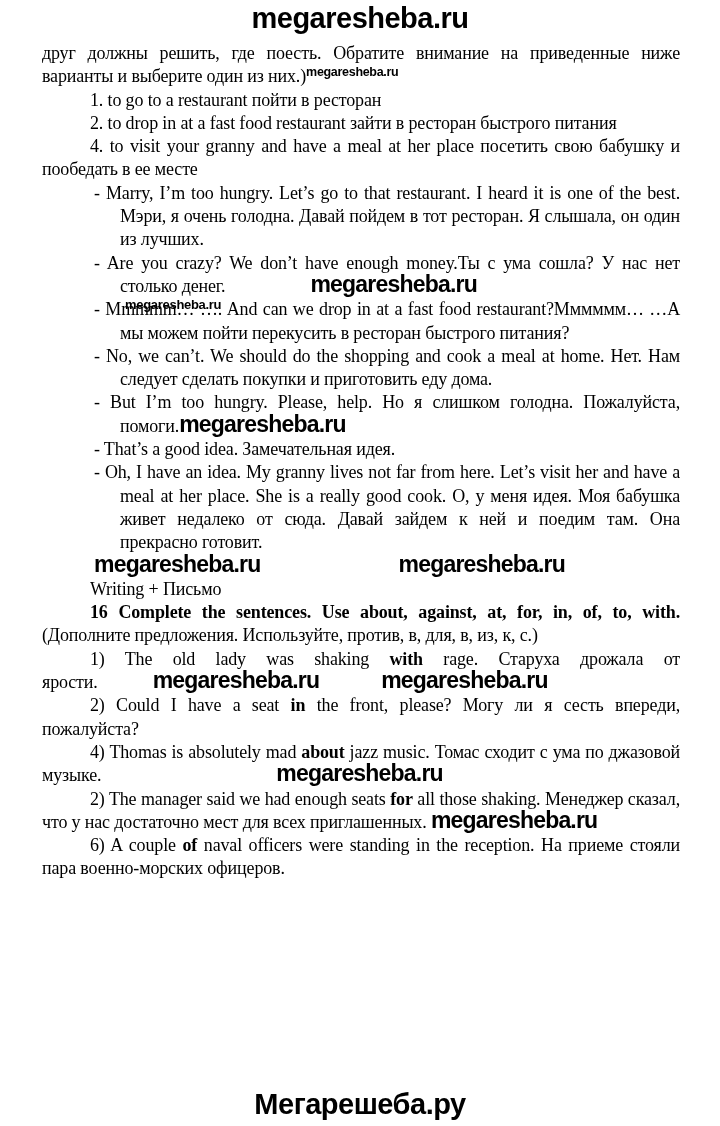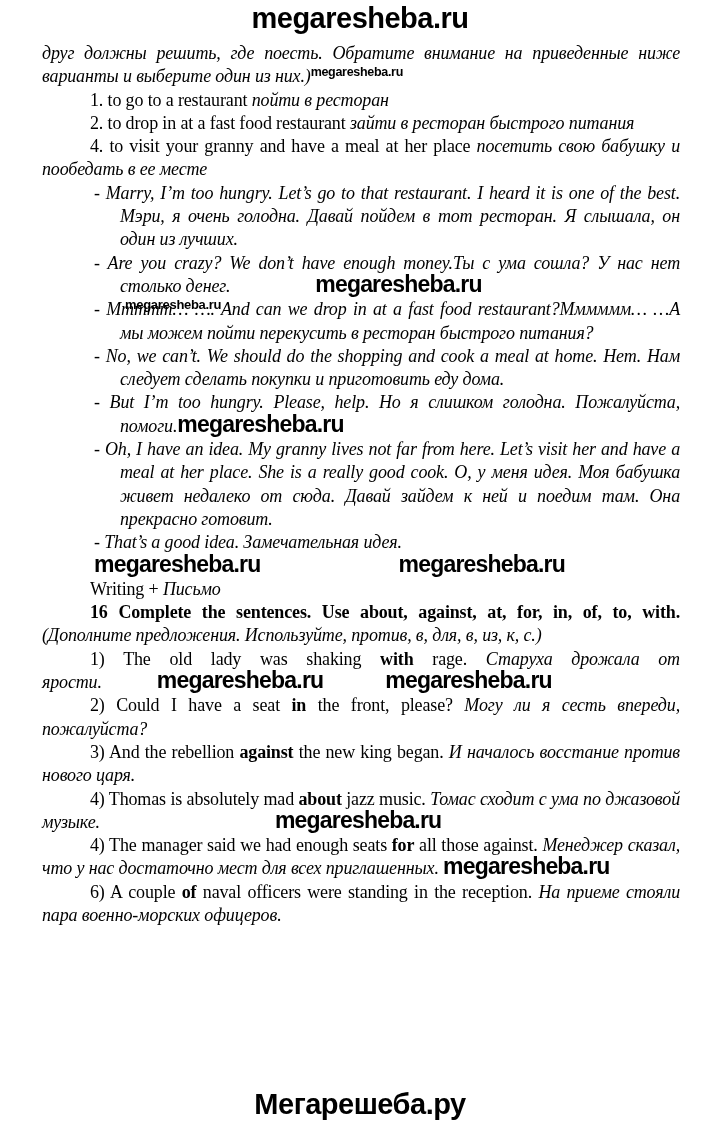--- a/index.html
+++ b/index.html
@@ -20,21 +20,21 @@
   p{margin:0;text-align:justify;letter-spacing:-0.15px;}
   p.intro{}
   p.item{text-indent:48px;}
   p.plain{text-indent:48px;}
   p.task{text-indent:48px;}
   p.num{text-indent:48px;}
   p.dialog{padding-left:78px;text-indent:-26px;}
   p.wmrow{text-align:left;text-indent:0;}
   p.wmtiny{height:0;overflow:visible;position:relative;top:-6px;text-align:left;text-indent:0;}
   span.n{}
-  span.i{font-style:italic;}
+  span.i{}
   span.b{font-weight:bold;font-family:Liberation Serif, serif;}
   span.bu{font-weight:bold;}
   span.wm{
     font-family:"Liberation Sans","DejaVu Sans",sans-serif;
     font-weight:bold;font-size:23px;line-height:0;
     letter-spacing:-0.8px;white-space:nowrap;font-style:normal;
   }
   span.wms{
     font-family:"Liberation Sans","DejaVu Sans",sans-serif;
     font-weight:bold;font-size:12.5px;line-height:0;
@@ -60,26 +60,25 @@
     <p class="intro"><span class="i">друг должны решить, где поесть. Обратите внимание на приведенные ниже варианты и выберите один из них.)</span><span class="wms">megaresheba.ru</span></p>
     <p class="item"><span class="n">1. to go to a restaurant </span><span class="i">пойти в ресторан</span></p>
     <p class="item"><span class="n">2. to drop in at a fast food restaurant </span><span class="i">зайти в ресторан быстрого питания</span></p>
     <p class="item"><span class="n">4. to visit your granny and have a meal at her place </span><span class="i">посетить свою бабушку и пообедать в ее месте</span></p>
     <p class="dialog"><span class="i">- Marry, I’m too hungry. Let’s go to that restaurant. I heard it is one of the best. Мэри, я очень голодна. Давай пойдем в тот ресторан. Я слышала, он один из лучших.</span></p>
     <p class="dialog"><span class="i">- Are you crazy? We don’t have enough money.Ты с ума сошла? У нас нет столько денег.</span><span class="wm" style="margin-left: 85px;">megaresheba.ru</span></p>
     <p class="wmtiny"><span class="wmt">megaresheba.ru</span></p>
     <p class="dialog"><span class="i">- Mmmmm… …. And can we drop in at a fast food restaurant?Мммммм… …А мы можем пойти перекусить в ресторан быстрого питания?</span></p>
     <p class="dialog"><span class="i">- No, we can’t. We should do the shopping and cook a meal at home. Нет. Нам следует сделать покупки и приготовить еду дома.</span></p>
     <p class="dialog"><span class="i">- But I’m too hungry. Please, help. Но я слишком голодна. Пожалуйста, помоги.</span><span class="wm">megaresheba.ru</span></p>
+    <p class="dialog"><span class="i">- That’s a good idea. Замечательная идея.</span></p>
     <p class="dialog"><span class="i">- Oh, I have an idea. My granny lives not far from here. Let’s visit her and have a meal at her place. She is a really good cook. О, у меня идея. Моя бабушка живет недалеко от сюда. Давай зайдем к ней и поедим там. Она прекрасно готовит.</span></p>
-    <p class="dialog"><span class="i">- That’s a good idea. Замечательная идея.</span></p>
     <p class="wmrow"><span class="wm" style="margin-left: 52px;">megaresheba.ru</span><span class="wm" style="margin-left: 138px;">megaresheba.ru</span></p>
     <p class="plain"><span class="n">Writing + </span><span class="i">Письмо</span></p>
     <p class="task"><span class="b">16 Complete the sentences. Use </span><span class="bu">about, against, at, for, in, of, to, with.</span><span class="n"> </span><span class="i">(Дополните предложения. Используйте, против, в, для, в, из, к, с.)</span></p>
     <p class="num"><span class="n">1) The old lady was shaking</span><span class="bu"> with</span><span class="n"> rage. </span><span class="i">Старуха дрожала от ярости.</span><span class="wm" style="margin-left: 55px;">megaresheba.ru</span><span class="wm" style="margin-left: 62px;">megaresheba.ru</span></p>
     <p class="num"><span class="n">2) Could I have a seat</span><span class="bu"> in</span><span class="n"> the front, please? </span><span class="i">Могу ли я сесть впереди, пожалуйста?</span></p>
-    <p class="num"><span class="n">3) And the rebellion </span><span class="bu">against</span><span class="n"> the new king began. </span><span class="i">И началось восстание против нового царя.</span></p>
     <p class="num"><span class="n">4) Thomas is absolutely mad </span><span class="bu">about</span><span class="n"> jazz music. </span><span class="i">Томас сходит с ума по джазовой музыке.</span><span class="wm" style="margin-left: 175px;">megaresheba.ru</span></p>
-    <p class="num"><span class="n">4) The manager said we had enough seats</span><span class="bu"> for</span><span class="n"> all those against. </span><span class="i">Менеджер сказал, что у нас достаточно мест для всех приглашенных. </span><span class="wm">megaresheba.ru</span></p>
+    <p class="num"><span class="n">2) The manager said we had enough seats</span><span class="bu"> for</span><span class="n"> all those shaking. </span><span class="i">Менеджер сказал, что у нас достаточно мест для всех приглашенных. </span><span class="wm">megaresheba.ru</span></p>
     <p class="num"><span class="n">6) A couple</span><span class="bu"> of</span><span class="n"> naval officers were standing in the reception. </span><span class="i">На приеме стояли пара военно-морских офицеров.</span></p>
   </main>
 
 <footer class="page-footer">Мегарешеба.ру</footer>
 
 </body></html>

